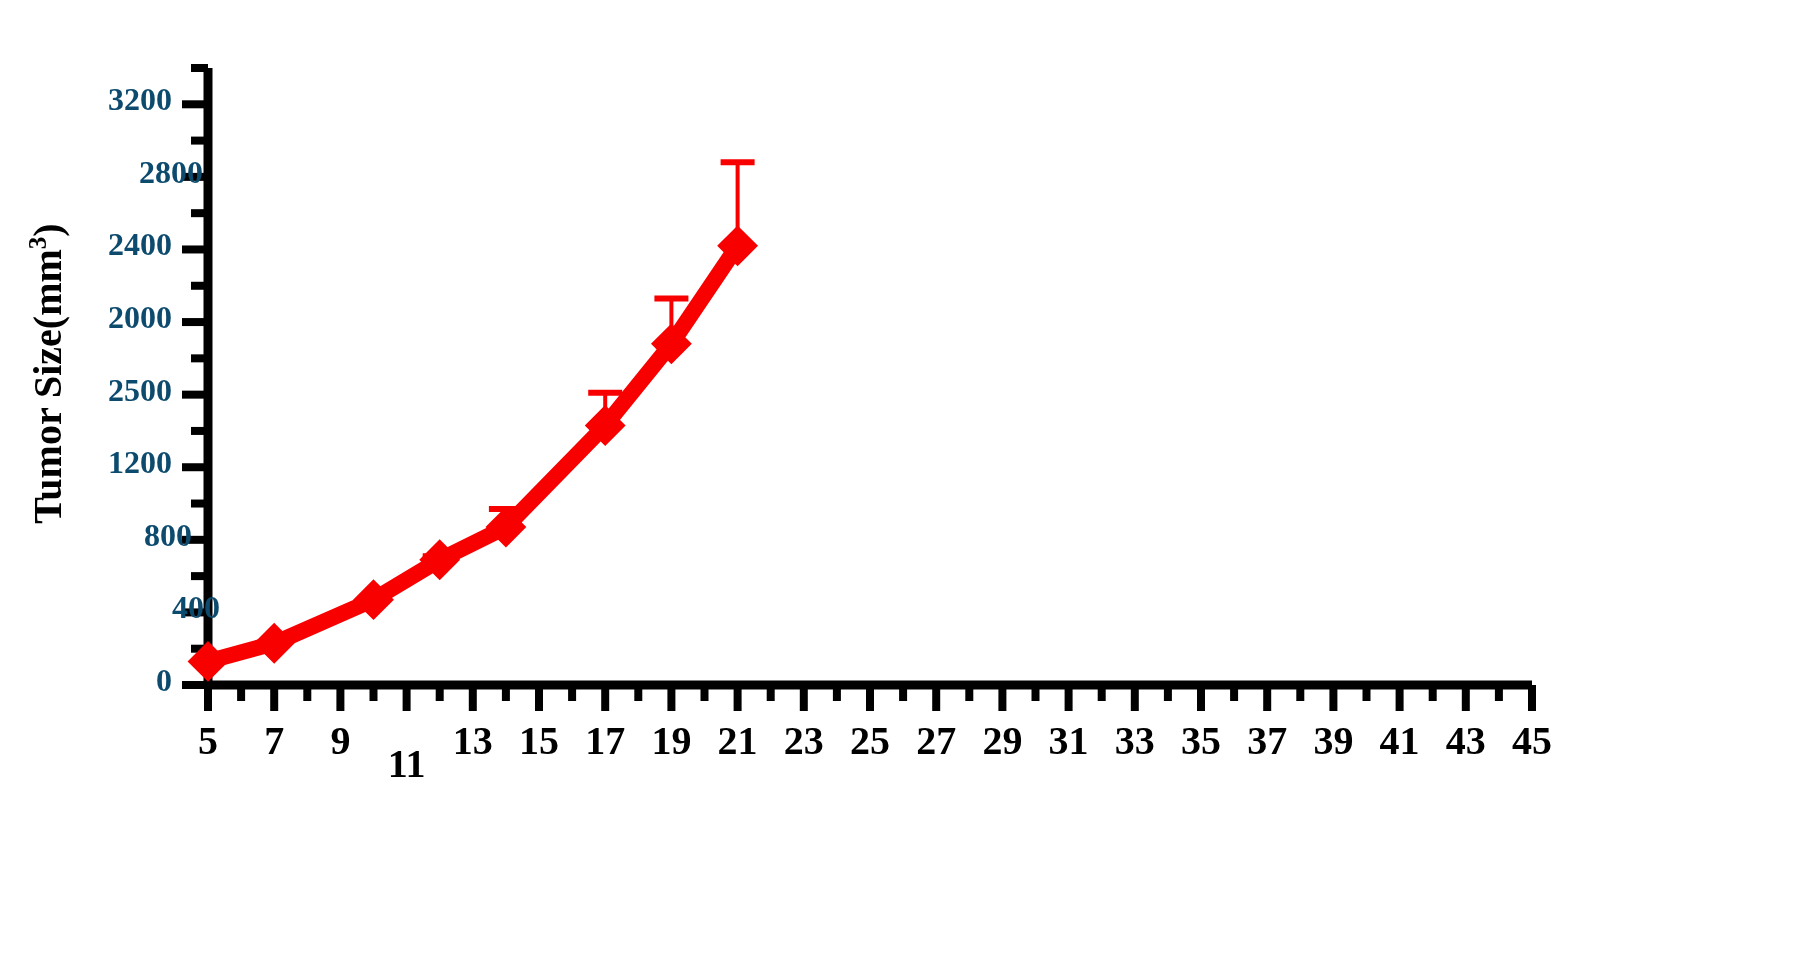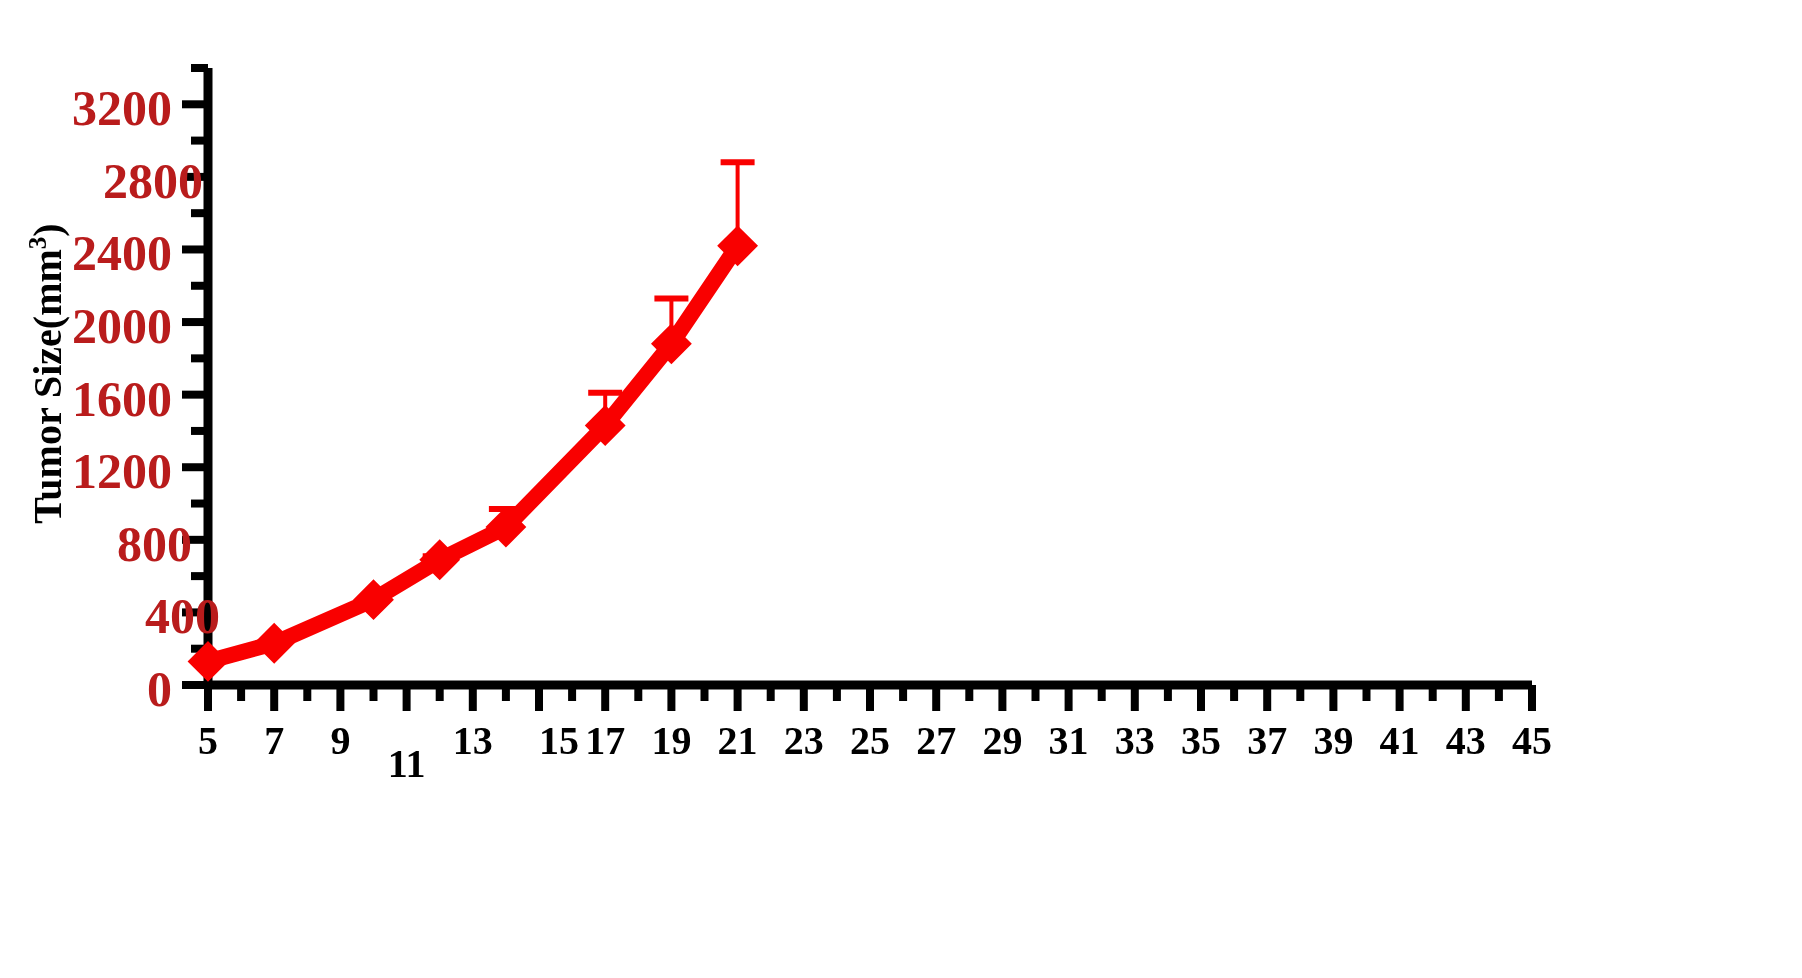--- a/index.html
+++ b/index.html
@@ -44,22 +44,22 @@
     color:#000;
     white-space:nowrap;
   }
 
   .ytick-label{
     position:absolute;
     right:0;
     text-align:right;
     font-family:"Liberation Serif",serif;
     font-weight:bold;
-    font-size:50px;
-    color:#b91c1c;
+    font-size:32px;
+    color:#0c4a6e;
     line-height:1;
     white-space:nowrap;
   }
   .xtick-label{
     position:absolute;
     text-align:center;
     font-family:"Liberation Serif",serif;
     font-weight:bold;
     font-size:40px;
     color:#000;
@@ -160,33 +160,33 @@
       <path d="M 605.2 406.4970588235294 L 624.2 425.4970588235294 L 605.2 444.4970588235294 L 586.2 425.4970588235294 Z" fill="#f90000" stroke="#f90000" stroke-width="2"></path>
       <path d="M 671.4 324.83529411764704 L 690.4 343.83529411764704 L 671.4 362.83529411764704 L 652.4 343.83529411764704 Z" fill="#f90000" stroke="#f90000" stroke-width="2"></path>
       <path d="M 737.6 226.8411764705882 L 756.6 245.8411764705882 L 737.6 264.8411764705882 L 718.6 245.8411764705882 Z" fill="#f90000" stroke="#f90000" stroke-width="2"></path>
     </svg>
 
   <div id="ytick-labels">
       <div class="ytick-label" style="top: 664px; left: 0px; width: 172px;">0</div>
       <div class="ytick-label" style="top: 591.412px; left: 0px; width: 172px; padding-left: 48px;">400</div>
       <div class="ytick-label" style="top: 518.824px; left: 0px; width: 172px; padding-left: 20px;">800</div>
       <div class="ytick-label" style="top: 446.235px; left: 0px; width: 172px;">1200</div>
-      <div class="ytick-label" style="top: 373.647px; left: 0px; width: 172px;">1600</div>
+      <div class="ytick-label" style="top: 373.647px; left: 0px; width: 172px;">2500</div>
       <div class="ytick-label" style="top: 301.059px; left: 0px; width: 172px;">2000</div>
       <div class="ytick-label" style="top: 228.471px; left: 0px; width: 172px;">2400</div>
       <div class="ytick-label" style="top: 155.882px; left: 0px; width: 172px; padding-left: 31px;">2800</div>
       <div class="ytick-label" style="top: 83.2941px; left: 0px; width: 172px;">3200</div>
     </div>
   <div id="xtick-labels">
       <div class="xtick-label" style="left: 168px; width: 80px; top: 721px;">5</div>
       <div class="xtick-label" style="left: 234.2px; width: 80px; top: 721px;">7</div>
       <div class="xtick-label" style="left: 300.4px; width: 80px; top: 721px;">9</div>
       <div class="xtick-label" style="left: 366.6px; width: 80px; top: 744px;">11</div>
       <div class="xtick-label" style="left: 432.8px; width: 80px; top: 721px;">13</div>
-      <div class="xtick-label" style="left: 499px; width: 80px; top: 721px; text-align: right;">15</div>
+      <div class="xtick-label" style="left: 499px; width: 80px; top: 721px;">15</div>
       <div class="xtick-label" style="left: 565.2px; width: 80px; top: 721px;">17</div>
       <div class="xtick-label" style="left: 631.4px; width: 80px; top: 721px;">19</div>
       <div class="xtick-label" style="left: 697.6px; width: 80px; top: 721px;">21</div>
       <div class="xtick-label" style="left: 763.8px; width: 80px; top: 721px;">23</div>
       <div class="xtick-label" style="left: 830px; width: 80px; top: 721px;">25</div>
       <div class="xtick-label" style="left: 896.2px; width: 80px; top: 721px;">27</div>
       <div class="xtick-label" style="left: 962.4px; width: 80px; top: 721px;">29</div>
       <div class="xtick-label" style="left: 1028.6px; width: 80px; top: 721px;">31</div>
       <div class="xtick-label" style="left: 1094.8px; width: 80px; top: 721px;">33</div>
       <div class="xtick-label" style="left: 1161px; width: 80px; top: 721px;">35</div>

